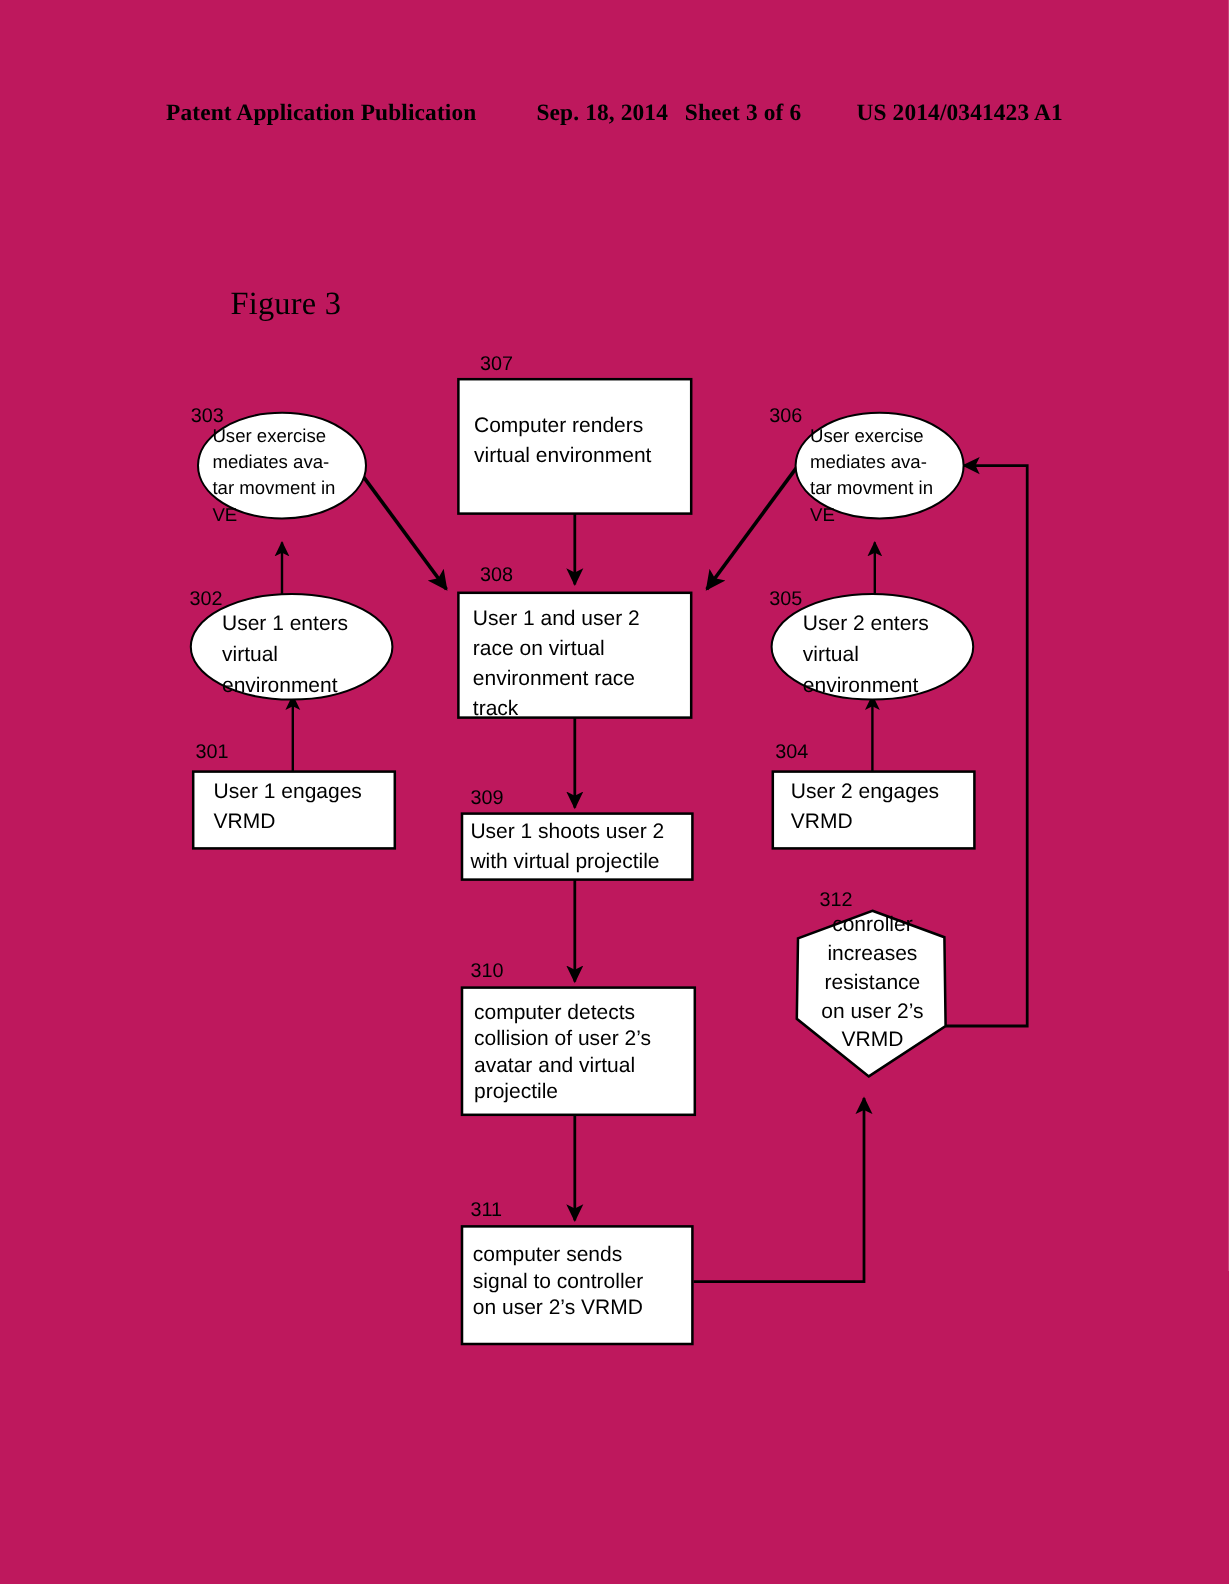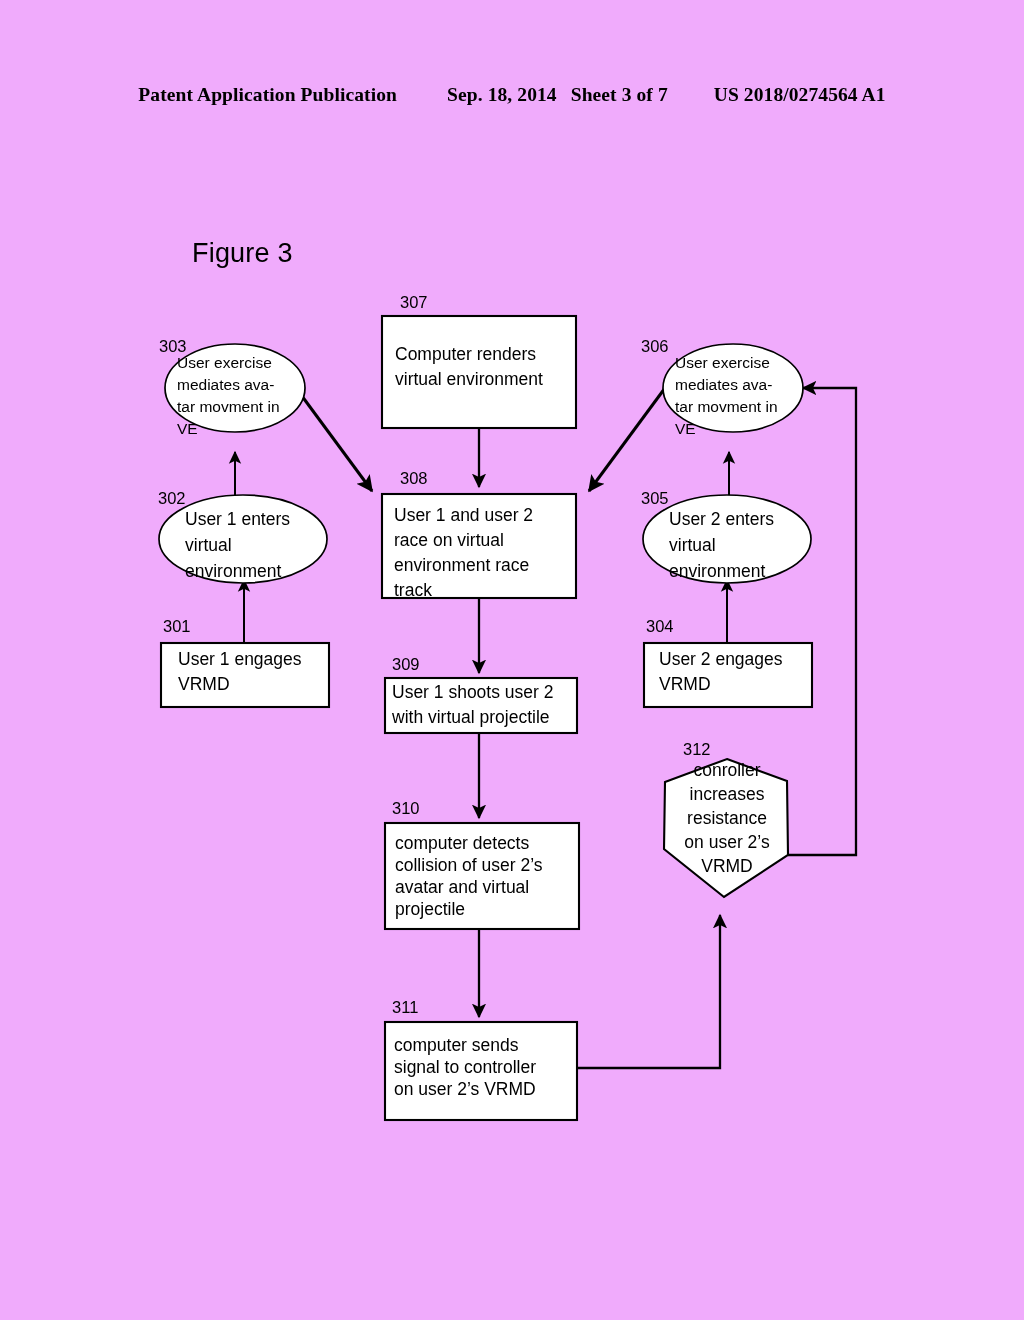--- a/index.html
+++ b/index.html
@@ -11,21 +11,21 @@
     width: 1024px;
     height: 1320px;
     position: relative;
     font-family: "Liberation Sans", sans-serif;
     color: #000000;
     overflow: hidden;
   }
   .page {
     position: absolute;
     inset: 0;
-    background: #f0abfc;
+    background: #be185d;
   }
   
   .pub-header {
     position: absolute;
     top: 84px;
     left: 0;
     width: 1024px;
     display: flex;
     justify-content: center;
     align-items: baseline;
@@ -39,21 +39,21 @@
   .pub-header .seg-date  { margin-right: 14px; margin-left: 16px; }
   .pub-header .seg-sheet { margin-right: 46px; }
   .pub-header .seg-num   { margin-right: 0; }
 
   
   .fig-title {
     position: absolute;
     left: 192px;
     top: 238px;
     font-size: 27px;
-    font-family: Liberation Sans, sans-serif;
+    font-family: Liberation Serif, serif;
     color: #000;
     letter-spacing: 0.2px;
   }
 
   
   .canvas {
     position: absolute;
     left: 0;
     top: 0;
     width: 1024px;
@@ -101,22 +101,22 @@
   }
 </style>
 </head>
 <body>
 
 <div class="page">
 
   <div class="pub-header">
     <span class="seg-title">Patent Application Publication</span>
     <span class="seg-date">Sep. 18, 2014</span>
-    <span class="seg-sheet">Sheet 3 of 7</span>
-    <span class="seg-num">US 2018/0274564 A1</span>
+    <span class="seg-sheet">Sheet 3 of 6</span>
+    <span class="seg-num">US 2014/0341423 A1</span>
   </div>
 
   <div class="fig-title">Figure 3</div>
 
   <svg class="canvas" viewBox="0 0 1024 1320">
     <defs>
       <marker id="ah" viewBox="0 0 12 12" refX="10" refY="6" markerWidth="7" markerHeight="7" orient="auto-start-reverse">
         <path d="M 0 0.7 L 11 6 L 0 11.3 L 2.6 6 Z" fill="#000000"></path>
       </marker>
       <marker id="ahbig" viewBox="0 0 12 12" refX="10" refY="6" markerWidth="6" markerHeight="6" orient="auto-start-reverse">

